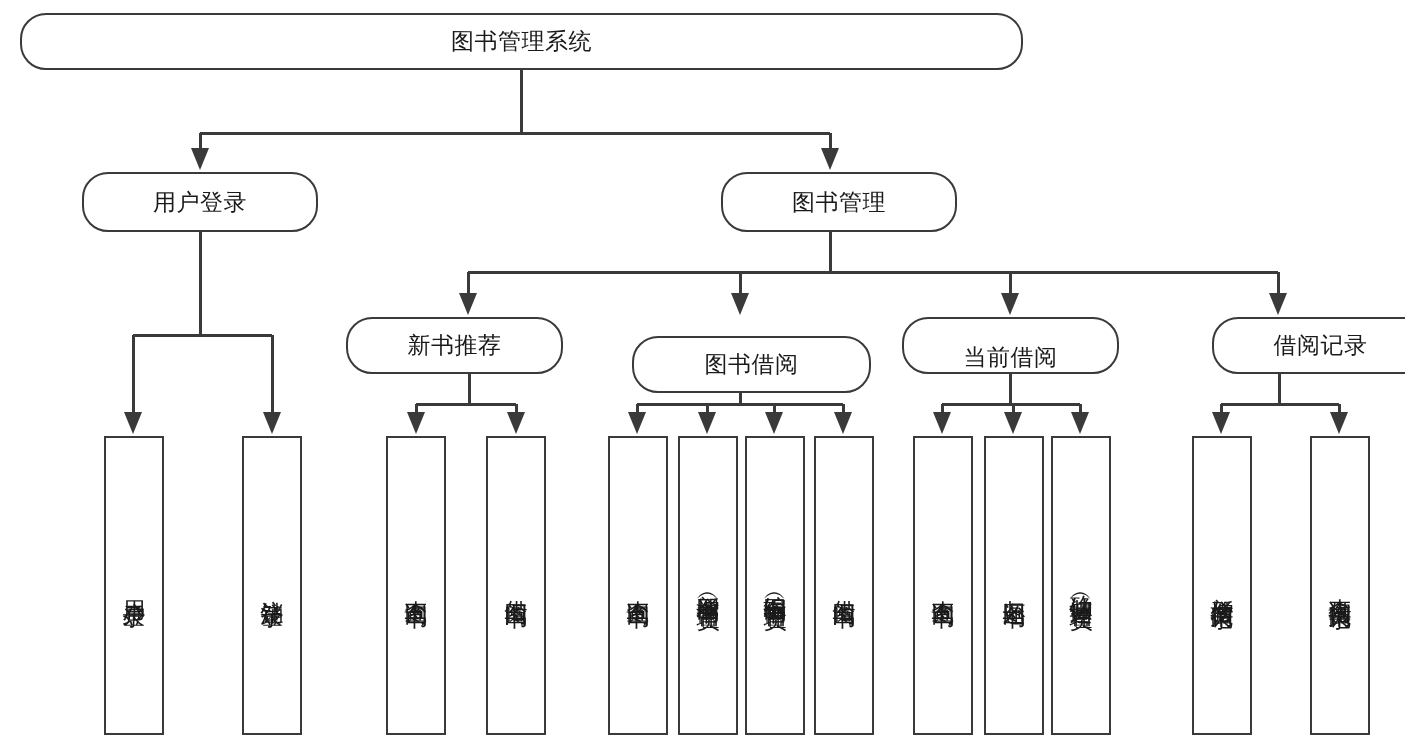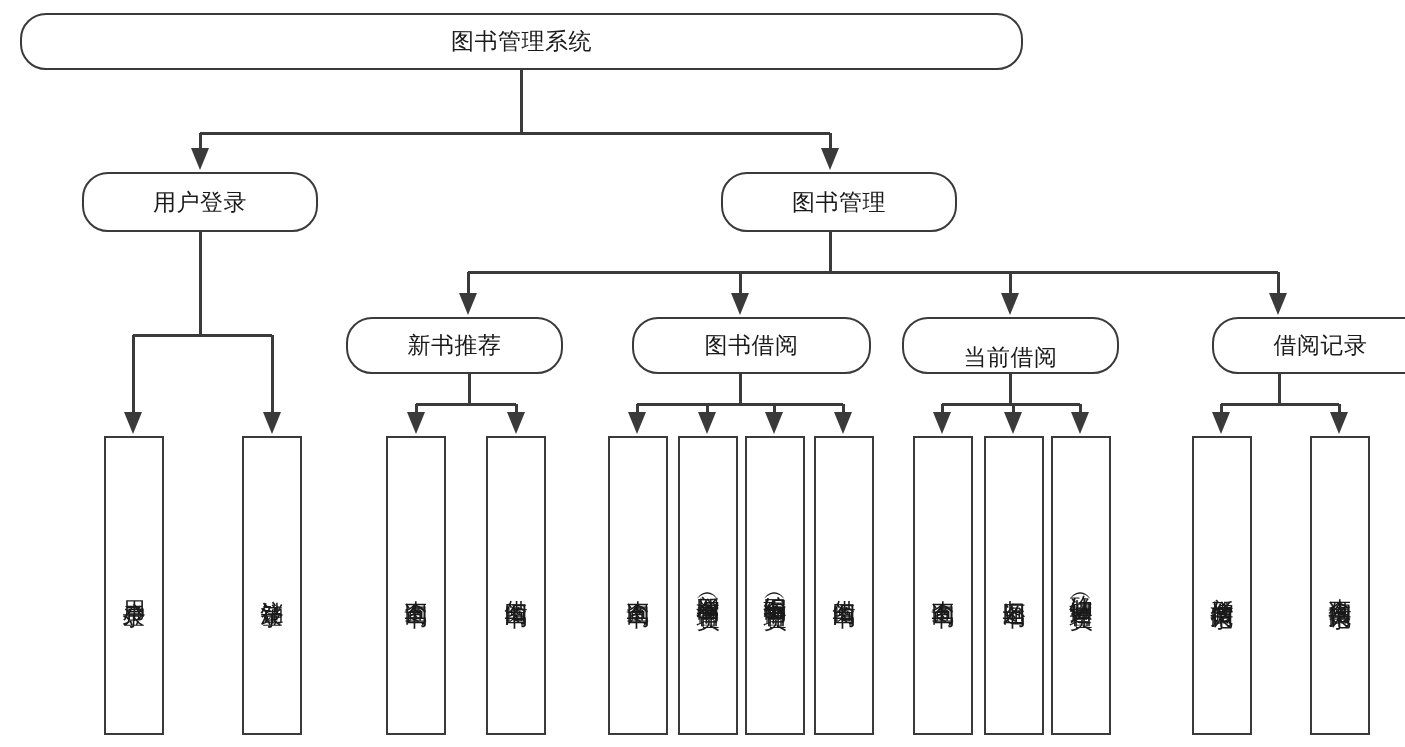--- a/index.html
+++ b/index.html
@@ -140,21 +140,21 @@
       </div>
       <div class="node h-node" style="left: 712px; top: 172px; width: 236px; height: 60px; margin-left: 9px;">
         <span class="h-label">图书管理</span>
       </div>
     </div>
 
   <div id="level2-container">
       <div class="node h-node" style="left: 346px; top: 317px; width: 217px; height: 57px;">
         <span class="h-label">新书推荐</span>
       </div>
-      <div class="node h-node" style="left: 632px; top: 317px; width: 239px; height: 57px;">
+      <div class="node h-node" style="left: 632px; top: 336px; width: 239px; height: 57px;">
         <span class="h-label">图书借阅</span>
       </div>
       <div class="node h-node" style="left: 902px; top: 317px; width: 217px; height: 57px; align-items: flex-end;">
         <span class="h-label">当前借阅</span>
       </div>
       <div class="node h-node" style="left: 1212px; top: 317px; width: 217px; height: 57px;">
         <span class="h-label">借阅记录</span>
       </div>
     </div>
 

